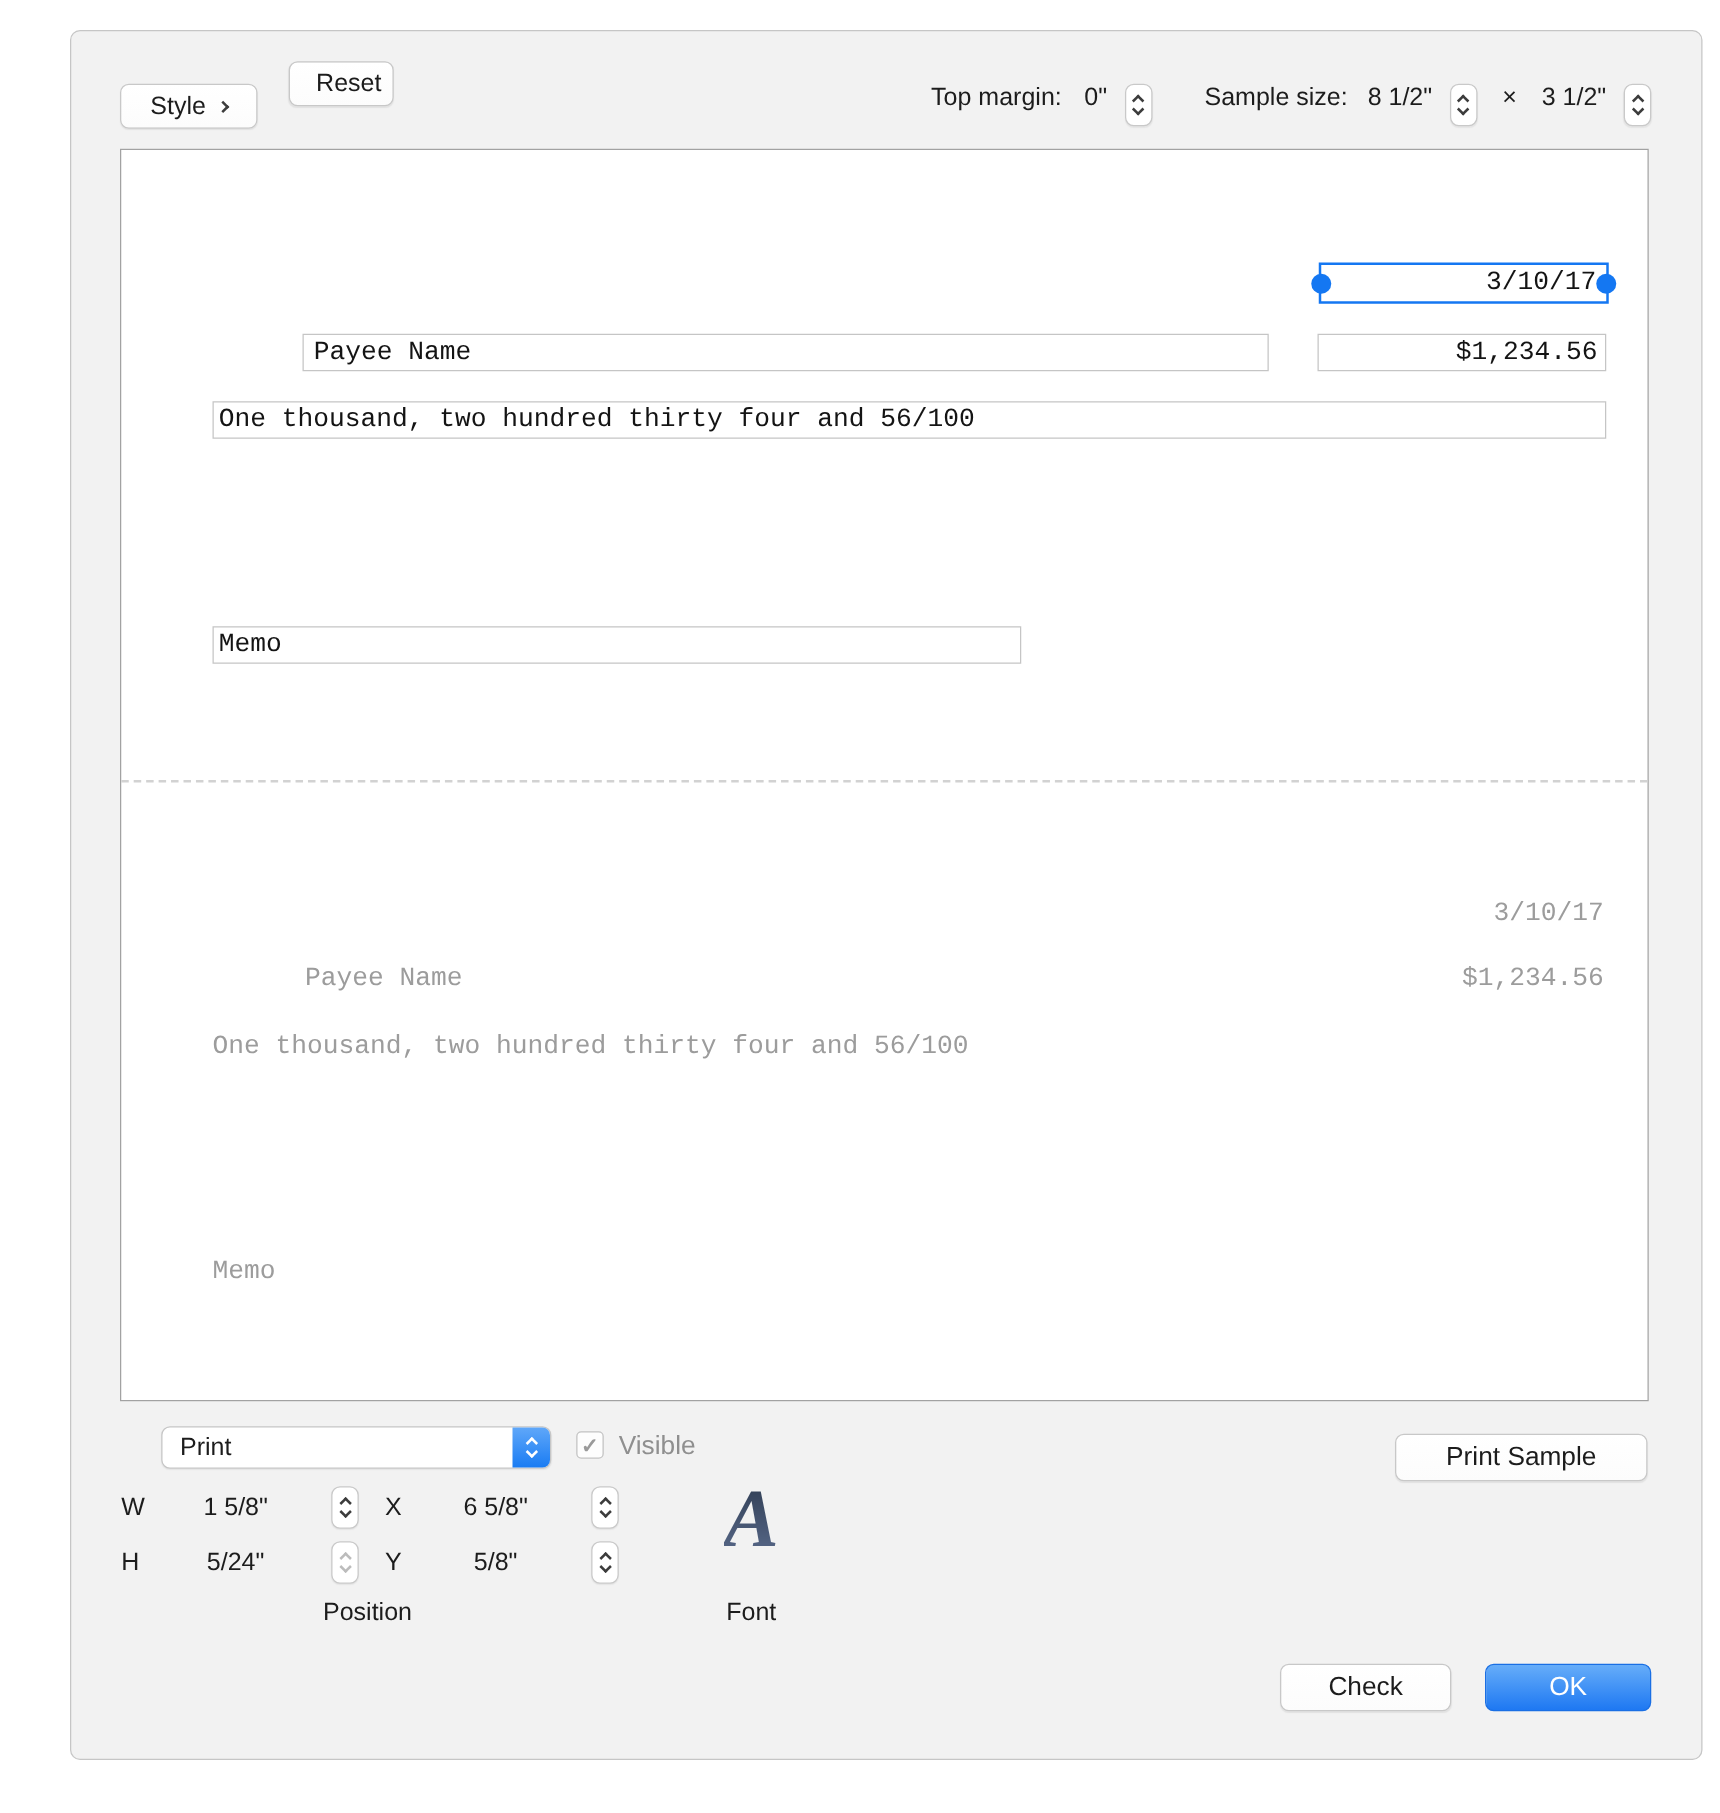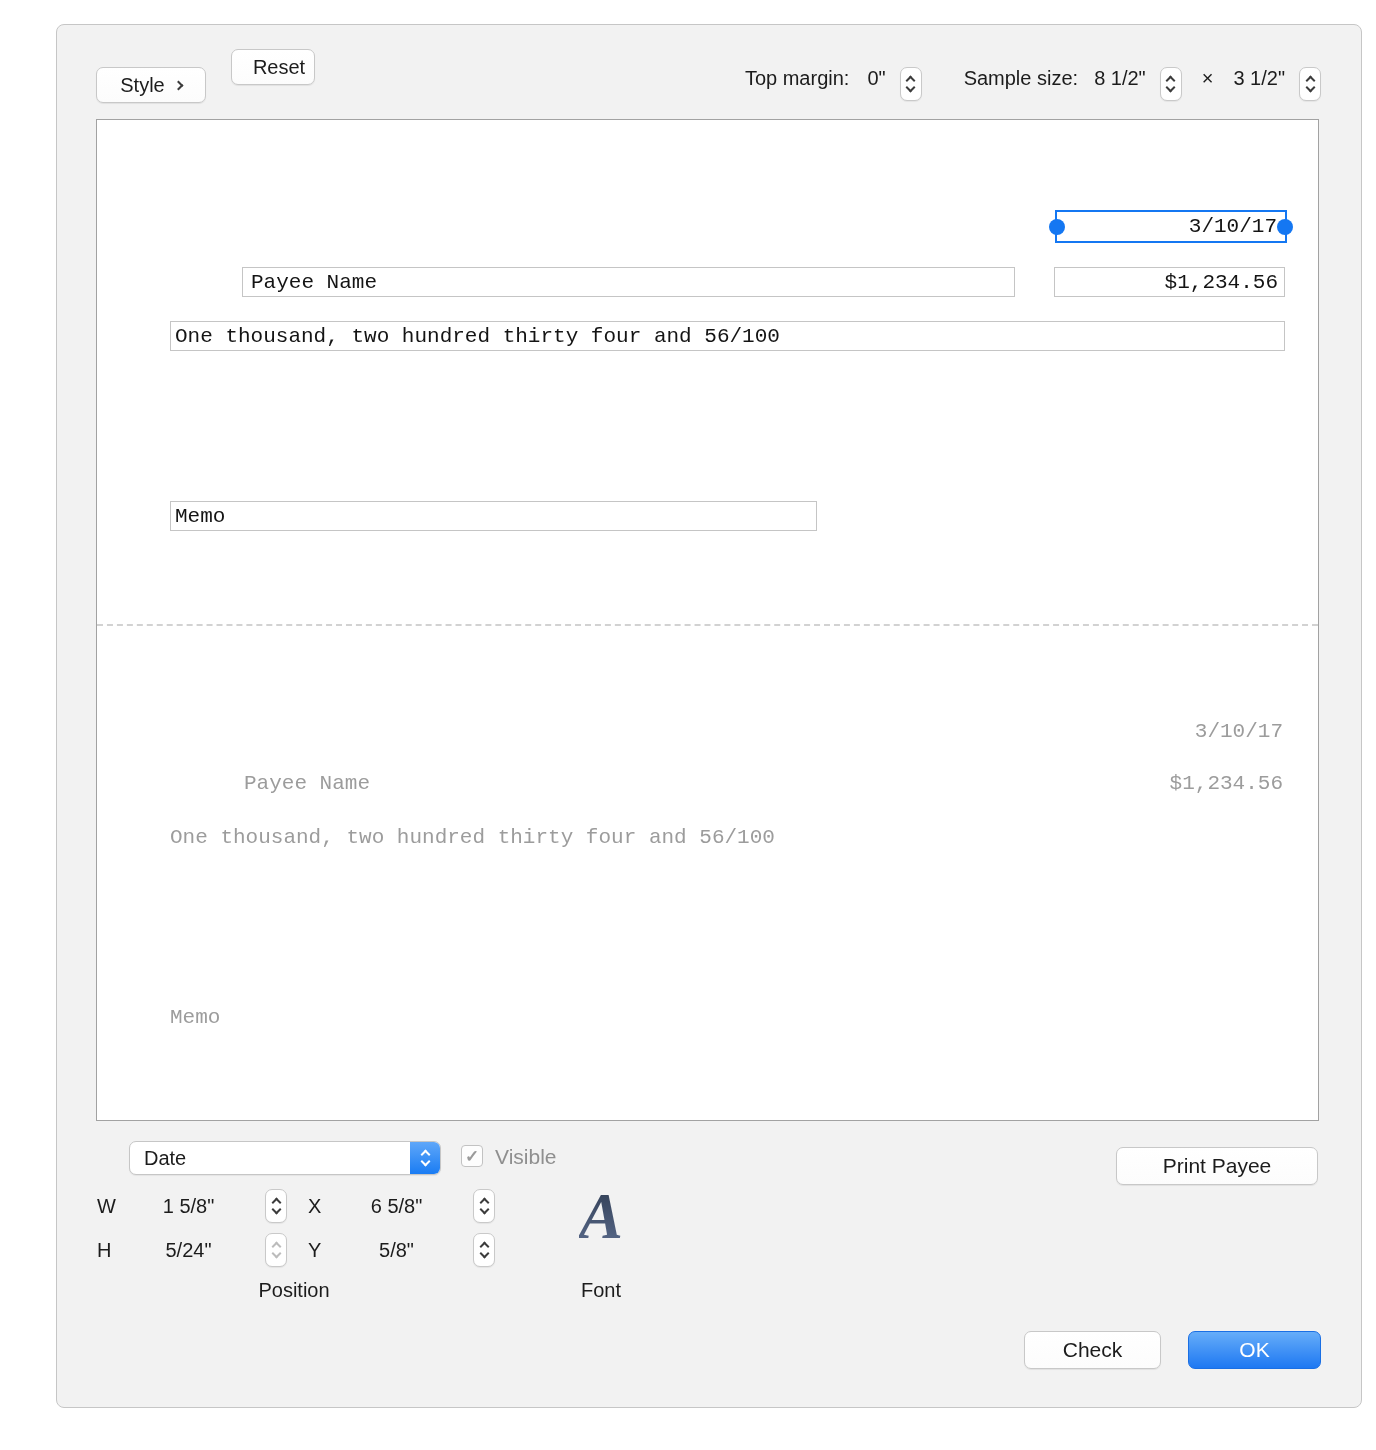--- a/index.html
+++ b/index.html
@@ -159,33 +159,33 @@
     <div class="perforation"></div>
 
     <span class="stub-text stub-date">3/10/17</span>
     <span class="stub-text stub-payee">Payee Name</span>
     <span class="stub-text stub-amount">$1,234.56</span>
     <span class="stub-text stub-words">One thousand, two hundred thirty four and 56/100</span>
     <span class="stub-text stub-memo">Memo</span>
   </div>
 
   <div class="popup">
-    <span class="popup-label">Date</span>
+    <span class="popup-label">Print</span>
     <span class="popup-cap">
       <span class="chev up"></span>
       <span class="chev down"></span>
     </span>
   </div>
 
   <div class="checkbox">
     <span>✓</span>
   </div>
   <span class="visible-label">Visible</span>
 
-  <div class="btn print-sample-btn">Print Payee</div>
+  <div class="btn print-sample-btn">Print Sample</div>
 
   <span class="dim-label" style="left:40px; top:1170px;">W</span>
   <span class="dim-value" style="left:64px; top:1170px;">1 5/8"</span>
   <span class="stepper pos-stepper" style="left:208px; top:1164px;">
     <span class="chev up"></span>
     <span class="chev down"></span>
   </span>
   <span class="dim-label" style="left:251px; top:1170px;">X</span>
   <span class="dim-value" style="left:272px; top:1170px;">6 5/8"</span>
   <span class="stepper pos-stepper" style="left:416px; top:1164px;">

